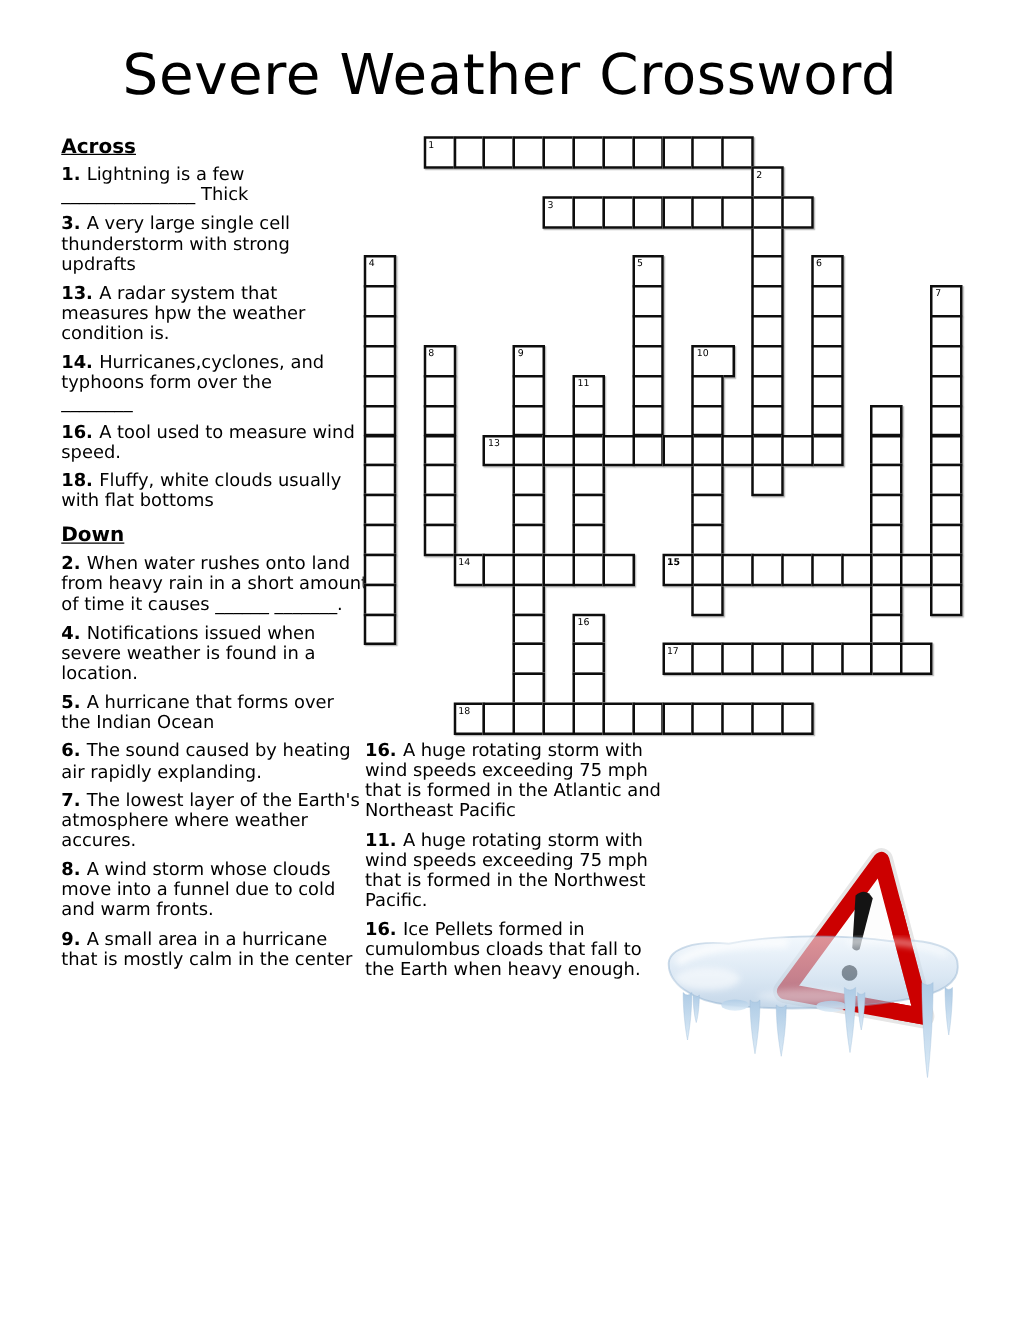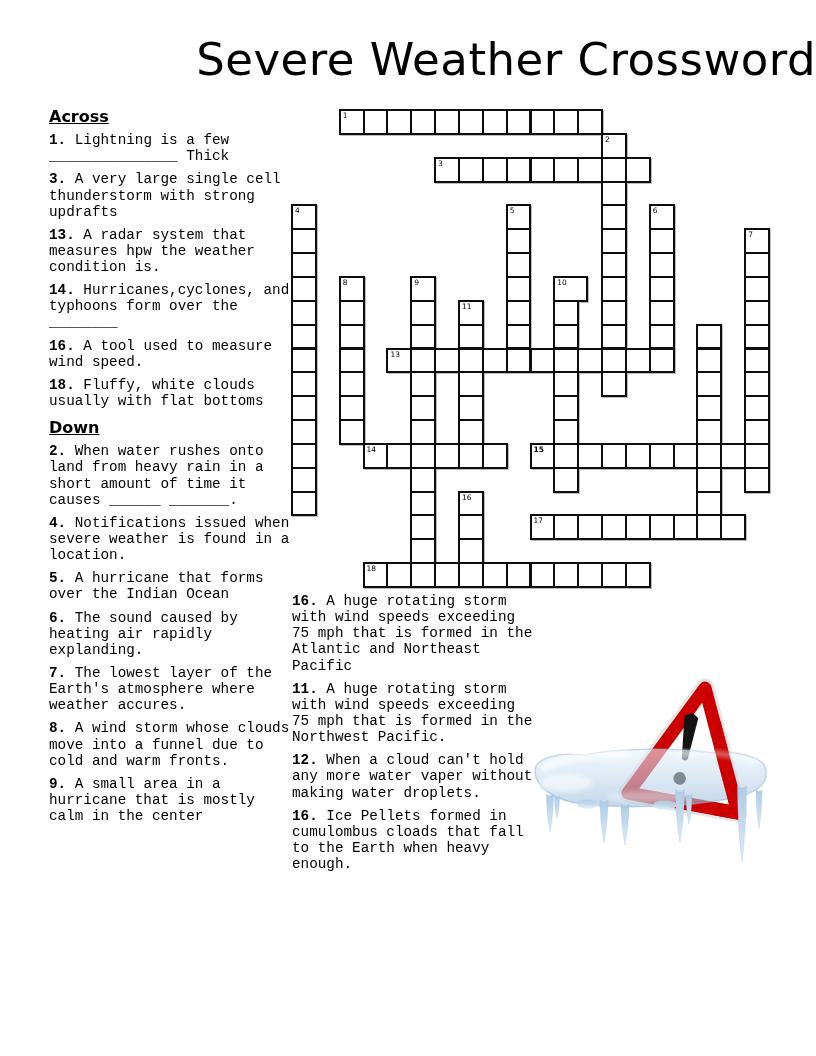--- a/index.html
+++ b/index.html
@@ -4,31 +4,31 @@
 <style>
   html,body{margin:0;padding:0;}
   body{
     width:816px;height:1056px;background:#ffffff;position:relative;
     font-family:"DejaVu Sans","Liberation Sans",sans-serif;color:#000;
     overflow:hidden;
   }
   .page{position:absolute;inset:0;}
   .title{
     position:absolute;top:33px;left:0;width:816px;margin:0;
-    text-align:right;font-size:45px;font-weight:normal;letter-spacing:0.5px;
+    text-align:center;font-size:45px;font-weight:normal;letter-spacing:0.5px;
   }
   .clue-col{position:absolute;font-size:14.3px;line-height:1.13;}
   .col-left{left:49px;top:108px;width:246px;}
   .col-right{left:292px;top:593px;width:246px;}
   .clue-head{
     font-weight:bold;text-decoration:underline;font-size:16px;
     margin:0 0 6px 0;
   }
   .clue-head.down-gap{margin-top:10px;}
-  .clue{margin:0 0 7px 0;font-family:Liberation Mono, monospace;}
+  .clue{margin:0 0 7px 0;}
   .clue b{font-weight:bold;}
   .grid{
     position:absolute;left:292px;top:110px;width:477px;height:477px;
     filter:drop-shadow(1.6px 1.6px 0.6px #bdbdbd);
   }
   .cell{
     position:absolute;background:#fff;border:2px solid #0d0d0d;
     box-sizing:border-box;
   }
   .cell .num{
@@ -62,21 +62,20 @@
         <p class="clue"><b>7. </b>The lowest layer of the Earth's atmosphere where weather accures.</p>
         <p class="clue"><b>8. </b>A wind storm whose clouds move into a funnel due to cold and warm fronts.</p>
         <p class="clue"><b>9. </b>A small area in a hurricane that is mostly calm in the center</p>
       </div>
   </div>
 
   <div class="clue-col col-right">
     <div id="downListRight">
         <p class="clue"><b>16. </b>A huge rotating storm with wind speeds exceeding 75 mph that is formed in the Atlantic and Northeast Pacific</p>
         <p class="clue"><b>11. </b>A huge rotating storm with wind speeds exceeding 75 mph that is formed in the Northwest Pacific.</p>
-        <p class="clue"><b>12. </b>When a cloud can't hold any more water vaper without making water droplets.</p>
         <p class="clue"><b>16. </b>Ice Pellets formed in cumulombus cloads that fall to the Earth when heavy enough.</p>
       </div>
   </div>
 
   <div class="grid" id="grid">
       <div class="cell" style="left: 46.7px; top: -1px; width: 25.85px; height: 25.85px;">
         <span class="num">1</span>
       </div>
       <div class="cell" style="left: 70.55px; top: -1px; width: 25.85px; height: 25.85px;"></div>
       <div class="cell" style="left: 94.4px; top: -1px; width: 25.85px; height: 25.85px;"></div>

